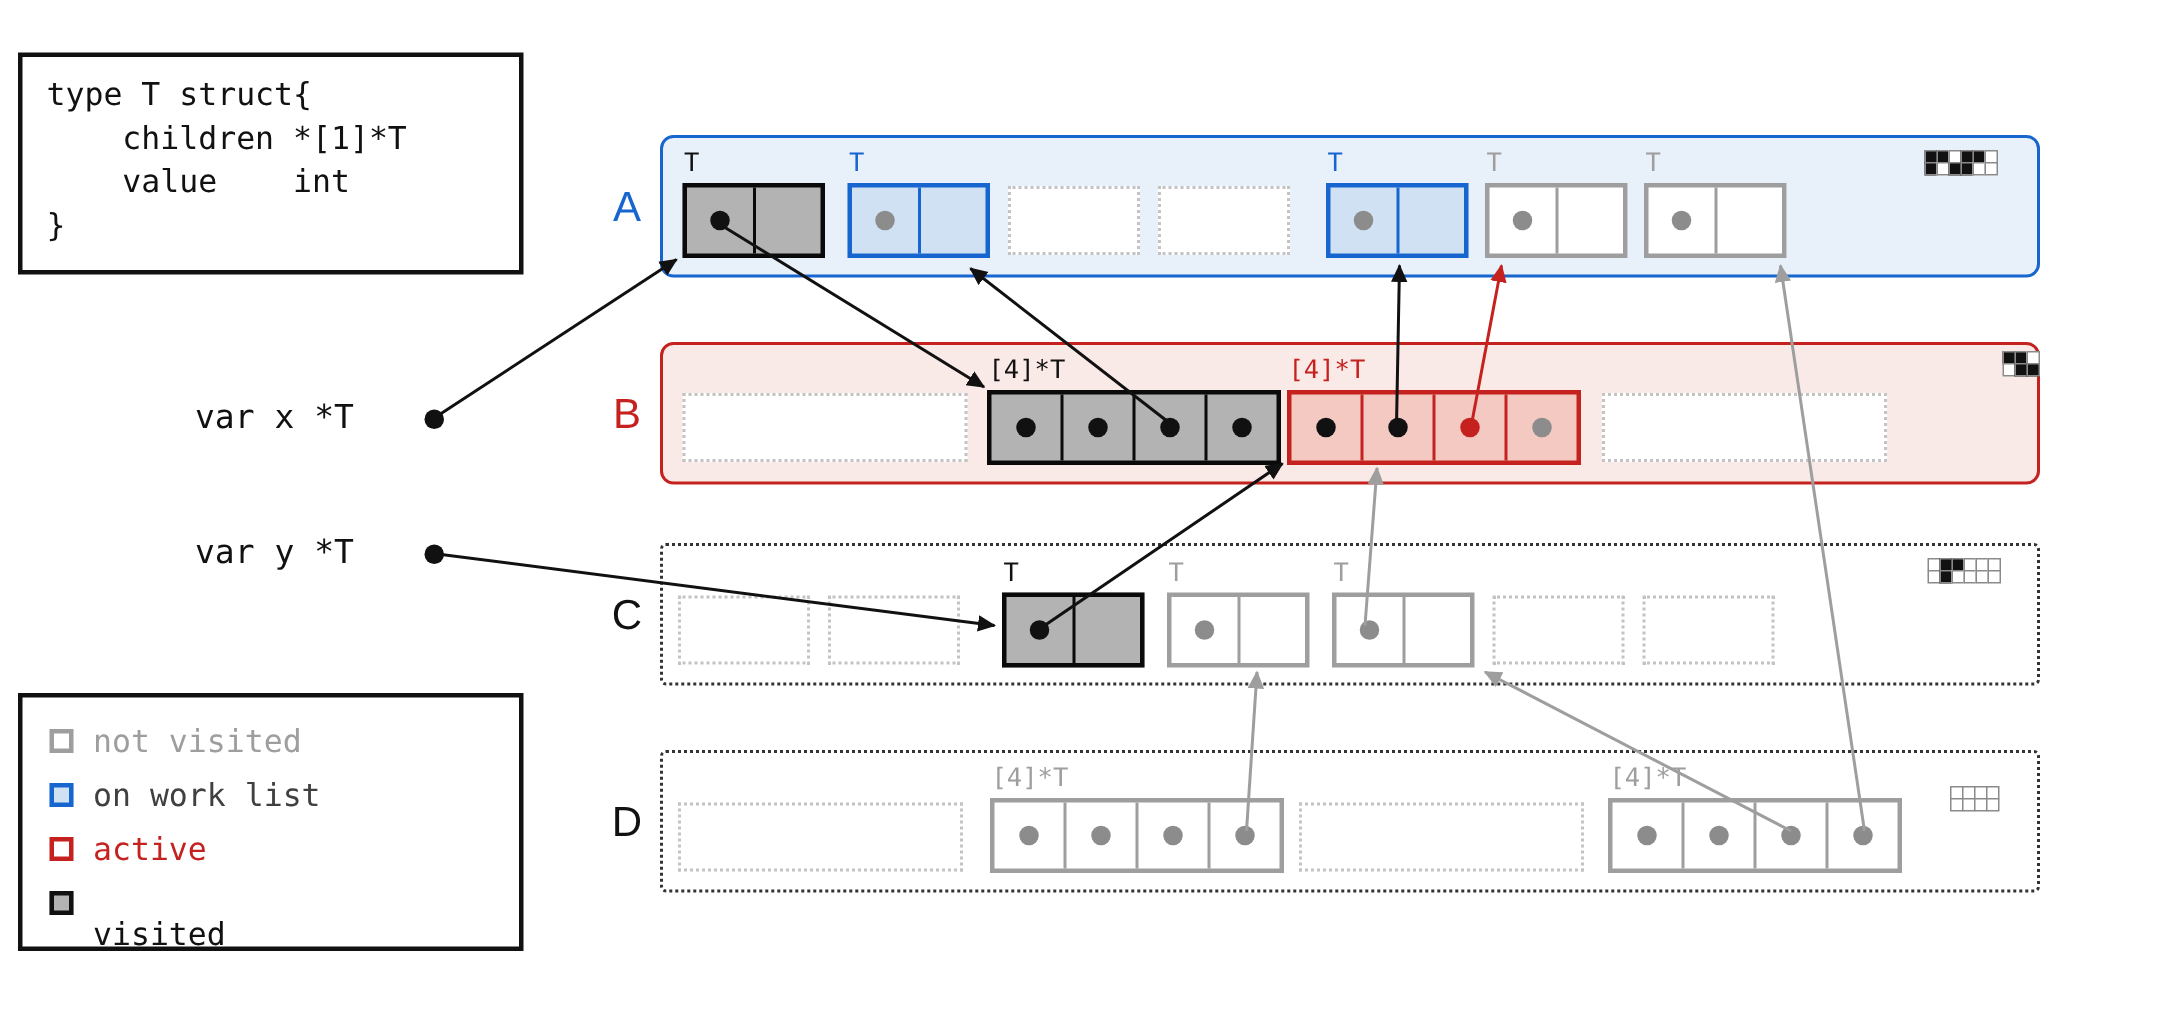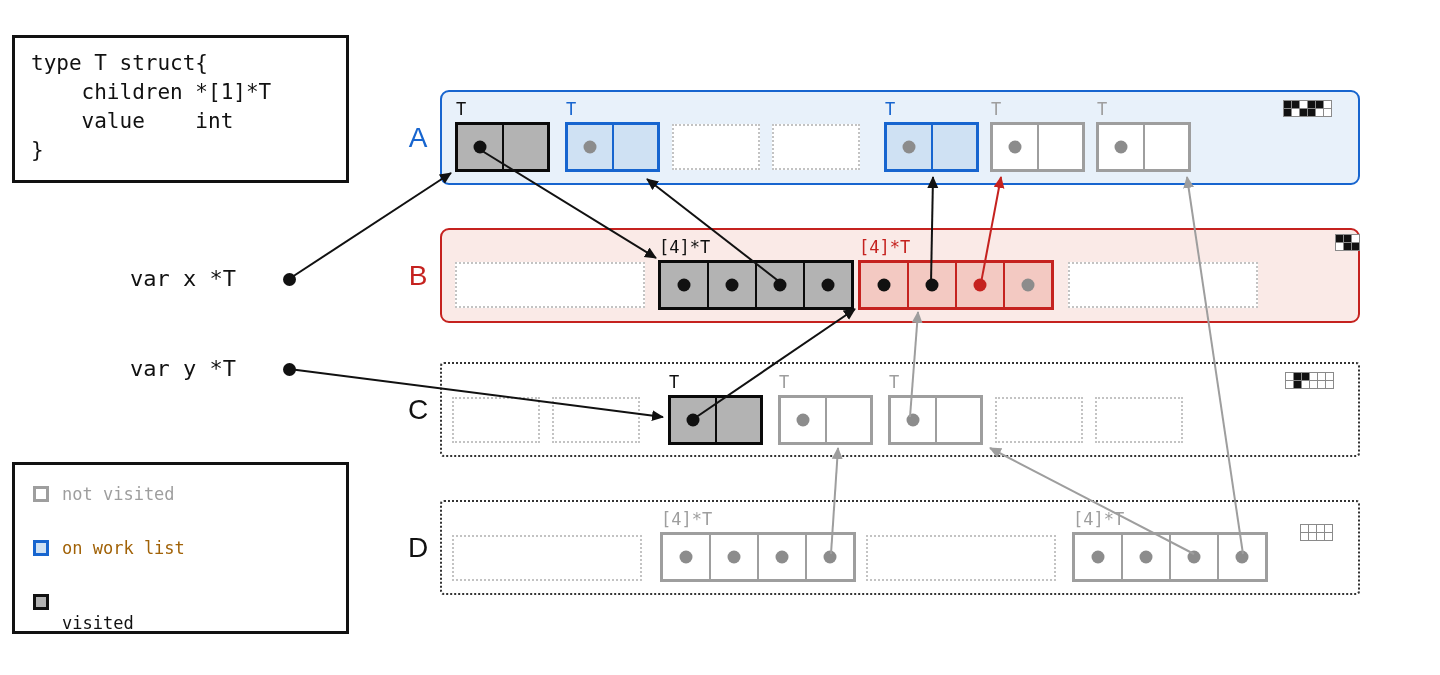--- a/index.html
+++ b/index.html
@@ -17,23 +17,23 @@
 
   .legendbox { position:absolute; left:12px; top:462px; width:337px; height:172px;
                border:3px solid #111; background:#fff; padding:14px 18px;
                display:flex; flex-direction:column; justify-content:space-between; z-index:2; }
   .legend-item { display:flex; align-items:center; gap:13px; height:30px; }
   .swatch { width:16px; height:16px; flex:0 0 auto; }
   .swatch.not-visited { border:3px solid #9e9e9e; background:#fff; }
   .swatch.worklist   { border:3px solid #1765cf; background:#cfe1f3; }
   .swatch.active     { border:3px solid #c5221f; background:#fff; }
   .swatch.visited    { border:3px solid #111;    background:#b3b3b3; }
-  .legend-text { font-size:17px; line-height:30px; }
+  .legend-text { font-size:21px; line-height:30px; }
   .legend-text.not-visited { color:#9e9e9e; }
-  .legend-text.worklist    { color:#a16207; }
+  .legend-text.worklist    { color:#404040; }
   .legend-text.active      { color:#c5221f; }
   .legend-text.visited     { color:#111;margin-top:41px; }
 
   .row { position:absolute; }
   .row-worklist { background:#e8f1fa; border:2px solid #1765cf; border-radius:9px; }
   .row-active   { background:#faeae7; border:2px solid #c5221f; border-radius:9px; }
   .row-plain    { background:#fff;    border:2px dotted #333;   border-radius:4px; }
   .row-label { position:absolute; width:34px; text-align:center;
                font-family:"Liberation Sans", sans-serif; font-size:28px; line-height:34px; z-index:2; }
 
@@ -101,20 +101,24 @@
 
   <div class="legend-item">
         <div class="swatch not-visited"></div>
         <div class="legend-text not-visited">not visited</div>
       </div>
       <div class="legend-item">
         <div class="swatch worklist"></div>
         <div class="legend-text worklist">on work list</div>
       </div>
       <div class="legend-item">
+        <div class="swatch active"></div>
+        <div class="legend-text active">active</div>
+      </div>
+      <div class="legend-item">
         <div class="swatch visited"></div>
         <div class="legend-text visited">visited</div>
       </div>
     </div>
 
 <div class="row row-worklist" style="left: 440px; top: 90px; width: 920px; height: 95px;"></div>
     <div class="row-label" style="color: rgb(23, 101, 207); left: 401px; top: 120.5px;">A</div>
     <div class="obj visited" style="left: 455px; top: 122px; width: 95px; height: 50px;">
       <div class="cell">
         <div class="dot" style="background: rgb(17, 17, 17);"></div>

